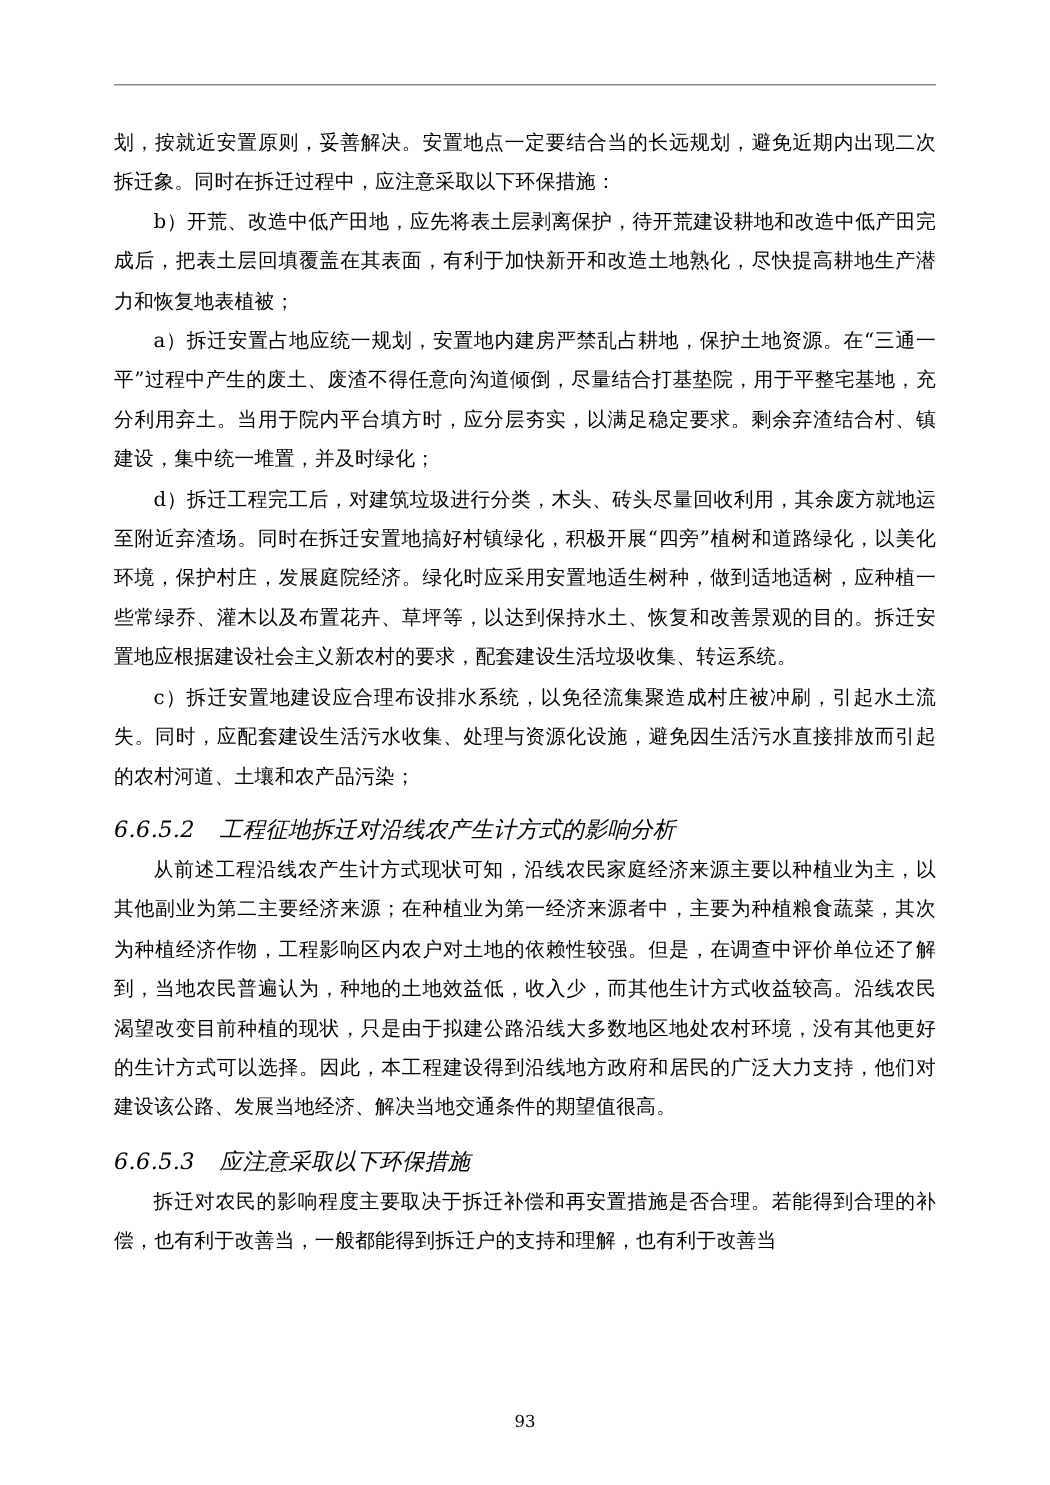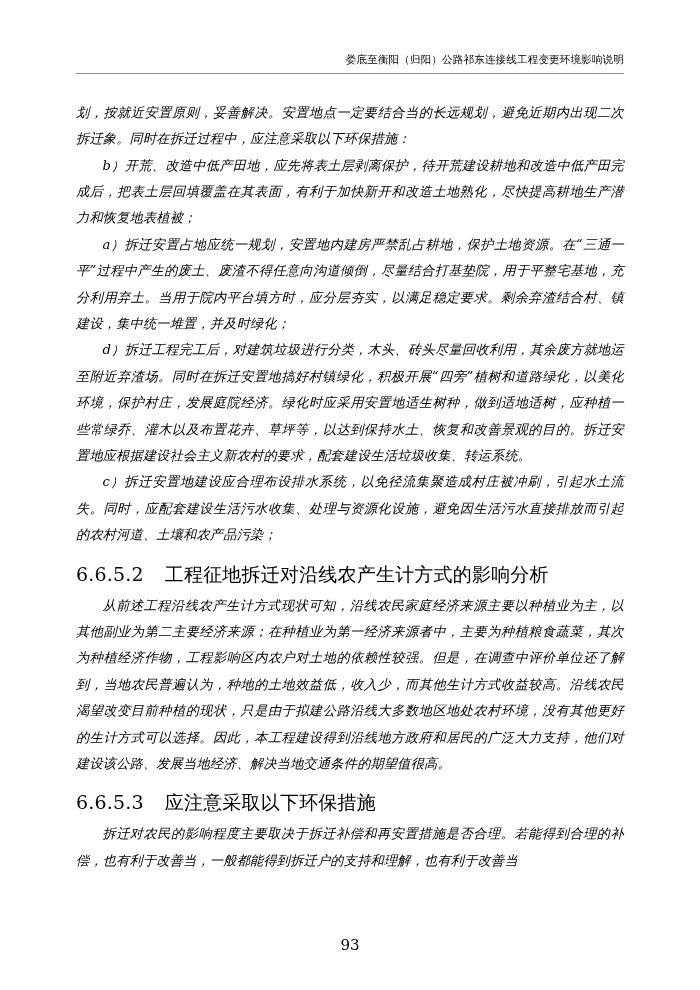--- a/index.html
+++ b/index.html
@@ -38,52 +38,49 @@
   .body-text {
     font-size: 13.2px;
     line-height: 2.0;
     text-align: justify;
     text-justify: inter-ideograph;
     letter-spacing: 0.2px;
   }
   p {
     margin: 0;
     text-indent: 0;
-    font-style: italic;
   }
   p.indent2 {
     text-indent: 2em;
   }
   .section-head {
-    font-size: 19px;
+    font-size: 15px;
     line-height: 2.0;
     margin-top: 6px;
     letter-spacing: 0.2px;
+    font-style: italic;
   }
   .section-head .num {
     margin-right: 1.1em;
   }
   .footer {
     position: absolute;
     left: 0;
     right: 0;
     bottom: 36px;
     text-align: center;
-    font-size: 15px;
+    font-size: 11px;
     font-family: "DejaVu Serif", "Liberation Serif", serif;
   }
 </style>
 </head>
 <body>
 
 <div class="page">
 
-  <div class="header">
-    <span>娄底至衡阳（归阳）公路祁东连接线工程变更环境影响说明</span>
-  </div>
   <div class="header-rule"></div>
 
   <div class="body-text">
 
     <p>划，按就近安置原则，妥善解决。安置地点一定要结合当的长远规划，避免近期内出现二次拆迁象。同时在拆迁过程中，应注意采取以下环保措施：</p>
     <p class="indent2">b）开荒、改造中低产田地，应先将表土层剥离保护，待开荒建设耕地和改造中低产田完成后，把表土层回填覆盖在其表面，有利于加快新开和改造土地熟化，尽快提高耕地生产潜力和恢复地表植被；</p>
     <p class="indent2">a）拆迁安置占地应统一规划，安置地内建房严禁乱占耕地，保护土地资源。在“三通一平”过程中产生的废土、废渣不得任意向沟道倾倒，尽量结合打基垫院，用于平整宅基地，充分利用弃土。当用于院内平台填方时，应分层夯实，以满足稳定要求。剩余弃渣结合村、镇建设，集中统一堆置，并及时绿化；</p>
     <p class="indent2">d）拆迁工程完工后，对建筑垃圾进行分类，木头、砖头尽量回收利用，其余废方就地运至附近弃渣场。同时在拆迁安置地搞好村镇绿化，积极开展“四旁”植树和道路绿化，以美化环境，保护村庄，发展庭院经济。绿化时应采用安置地适生树种，做到适地适树，应种植一些常绿乔、灌木以及布置花卉、草坪等，以达到保持水土、恢复和改善景观的目的。拆迁安置地应根据建设社会主义新农村的要求，配套建设生活垃圾收集、转运系统。</p>
     <p class="indent2">c）拆迁安置地建设应合理布设排水系统，以免径流集聚造成村庄被冲刷，引起水土流失。同时，应配套建设生活污水收集、处理与资源化设施，避免因生活污水直接排放而引起的农村河道、土壤和农产品污染；</p>
 

